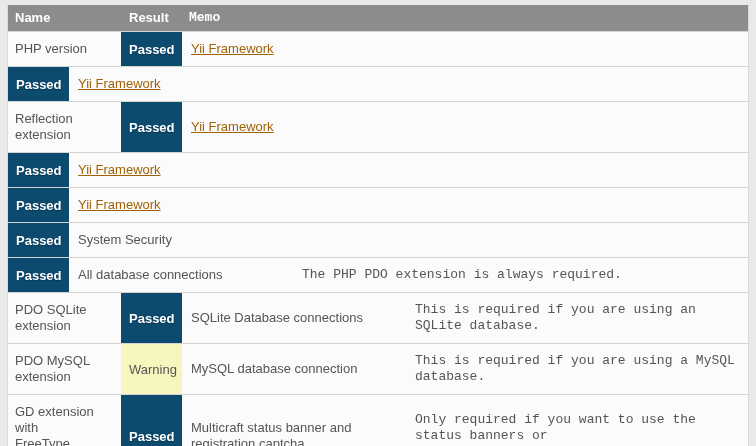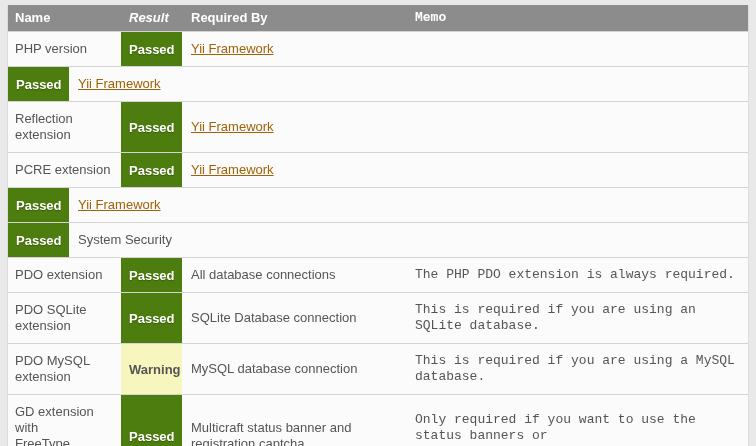--- a/index.html
+++ b/index.html
@@ -33,54 +33,53 @@
     font-weight: bold;
     min-height: 26px;
     align-items: center;
   }
   .cell { padding: 9px 7px; line-height: 16px; white-space: pre-line; }
   .c-name   { width: 113px; flex: none; }
   .c-result { width: 61px;  flex: none; }
   .c-req    { width: 226px; flex: none; padding-left: 9px; }
   .c-memo   { flex: 1; font-family: Liberation Mono, monospace; }
   .tr.header .cell { padding-top: 5px; padding-bottom: 5px; }
-  .tr.header .c-result { padding-left: 8px; font-style: italic; }
+  .tr.header .c-result { padding-left: 8px; }
   
   .c-result.badge {
     align-self: stretch;
     display: flex;
     align-items: center;
     padding: 0 0 0 8px;
     font-weight: bold;
   }
   .c-result.passed {
-    background: #4d7c0f;
+    background: #0c4a6e;
     color: #fff;
     text-shadow: 0 1px 1px rgba(0,0,0,0.25);
   }
   .c-result.warning {
     background: #f6f6be;
     color: #555;
-    font-weight: bold;
+    font-weight: normal;
   }
   a.req-link {
     color: #a16207;
     text-decoration: underline;
     cursor: pointer;
   }
 </style>
 </head>
 <body>
 
 <div class="req-table">
 
   <div class="tr header">
     <div class="cell c-name">Name</div>
     <div class="cell c-result">Result</div>
-    <div class="cell c-req">Required By</div>
     <div class="cell c-memo">Memo</div>
   </div>
 
   <div class="tr">
     <div class="cell c-name">PHP version</div>
     <div class="c-result badge passed">Passed</div>
     <div class="cell c-req"><a class="req-link">Yii Framework</a></div>
   </div>
 
   <div class="tr">
@@ -91,50 +90,48 @@
 
   <div class="tr">
     <div class="cell c-name">Reflection
 extension</div>
     <div class="c-result badge passed">Passed</div>
     <div class="cell c-req"><a class="req-link">Yii Framework</a></div>
     <div class="cell c-memo"></div>
   </div>
 
   <div class="tr">
-    <div class="cell c-name">PCRE extension</div>
     <div class="c-result badge passed">Passed</div>
     <div class="cell c-req"><a class="req-link">Yii Framework</a></div>
     <div class="cell c-memo"></div>
   </div>
 
   <div class="tr">
     <div class="c-result badge passed">Passed</div>
     <div class="cell c-req"><a class="req-link">Yii Framework</a></div>
     <div class="cell c-memo"></div>
   </div>
 
   <div class="tr">
     <div class="c-result badge passed">Passed</div>
     <div class="cell c-req">System Security</div>
     <div class="cell c-memo"></div>
   </div>
 
   <div class="tr">
-    <div class="cell c-name">PDO extension</div>
     <div class="c-result badge passed">Passed</div>
     <div class="cell c-req">All database connections</div>
     <div class="cell c-memo">The PHP PDO extension is always required.</div>
   </div>
 
   <div class="tr">
     <div class="cell c-name">PDO SQLite
 extension</div>
     <div class="c-result badge passed">Passed</div>
-    <div class="cell c-req">SQLite Database connection</div>
+    <div class="cell c-req">SQLite Database connections</div>
     <div class="cell c-memo">This is required if you are using an SQLite database.</div>
   </div>
 
   <div class="tr">
     <div class="cell c-name">PDO MySQL
 extension</div>
     <div class="c-result badge warning">Warning</div>
     <div class="cell c-req">MySQL database connection</div>
     <div class="cell c-memo">This is required if you are using a MySQL database.</div>
   </div>

